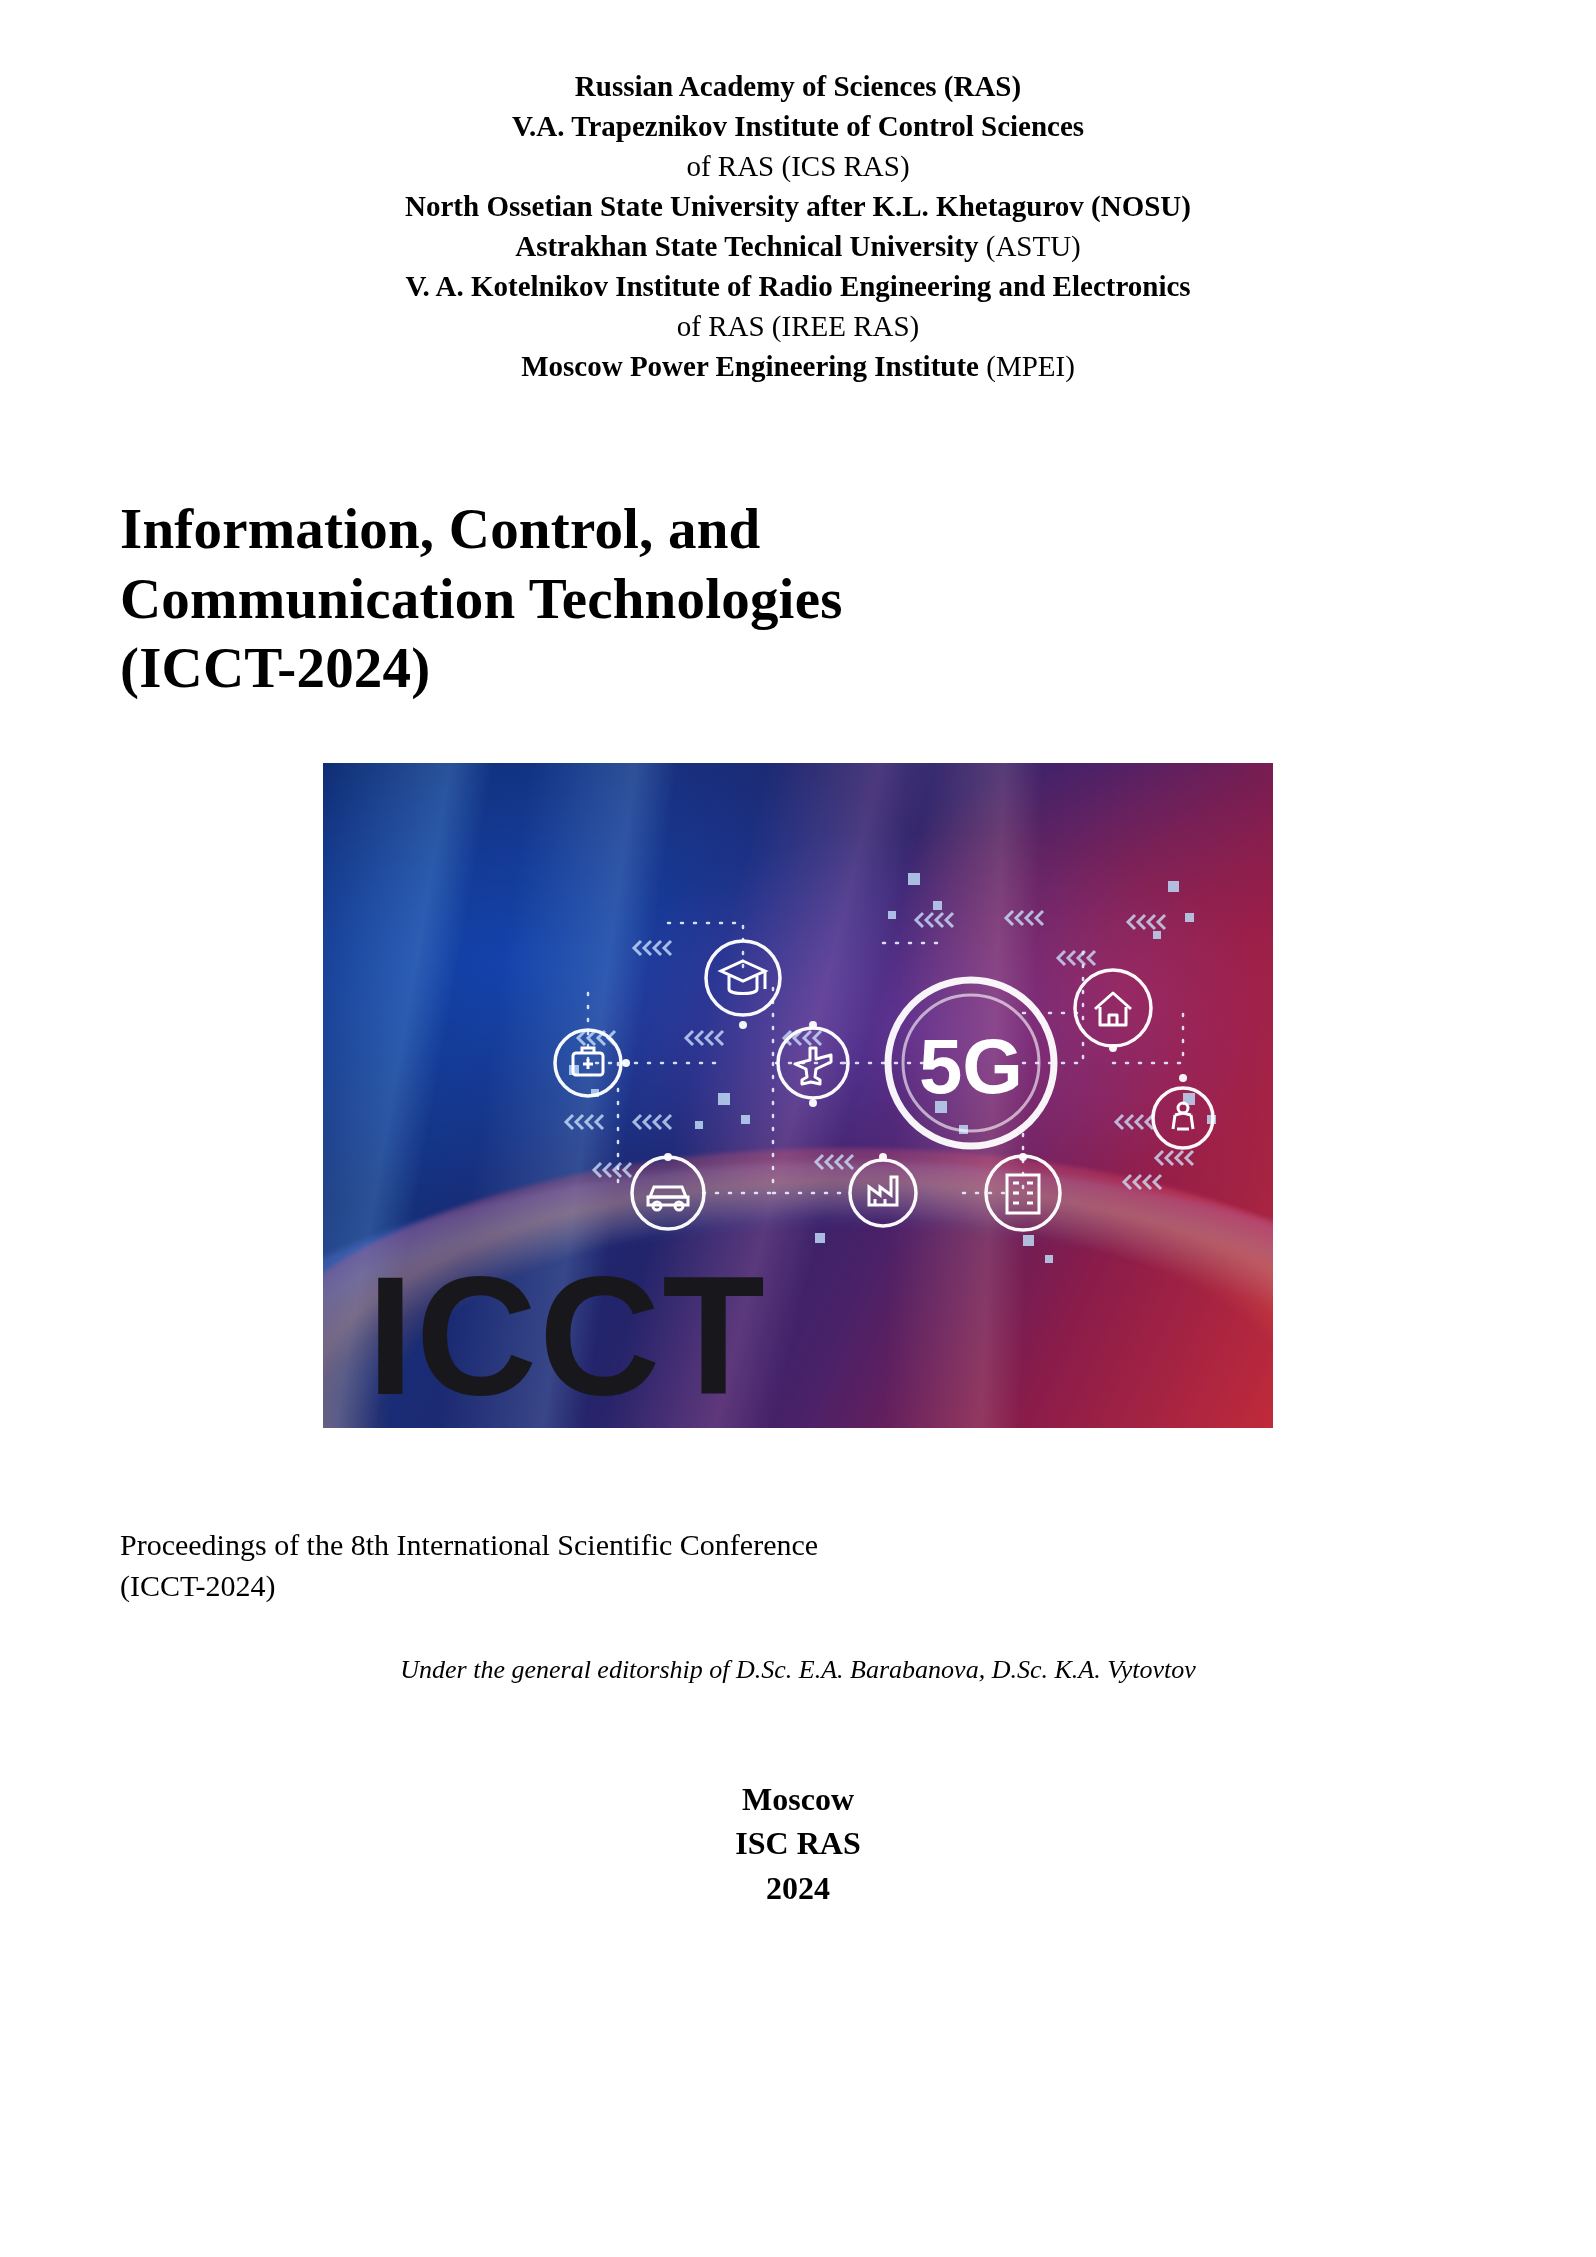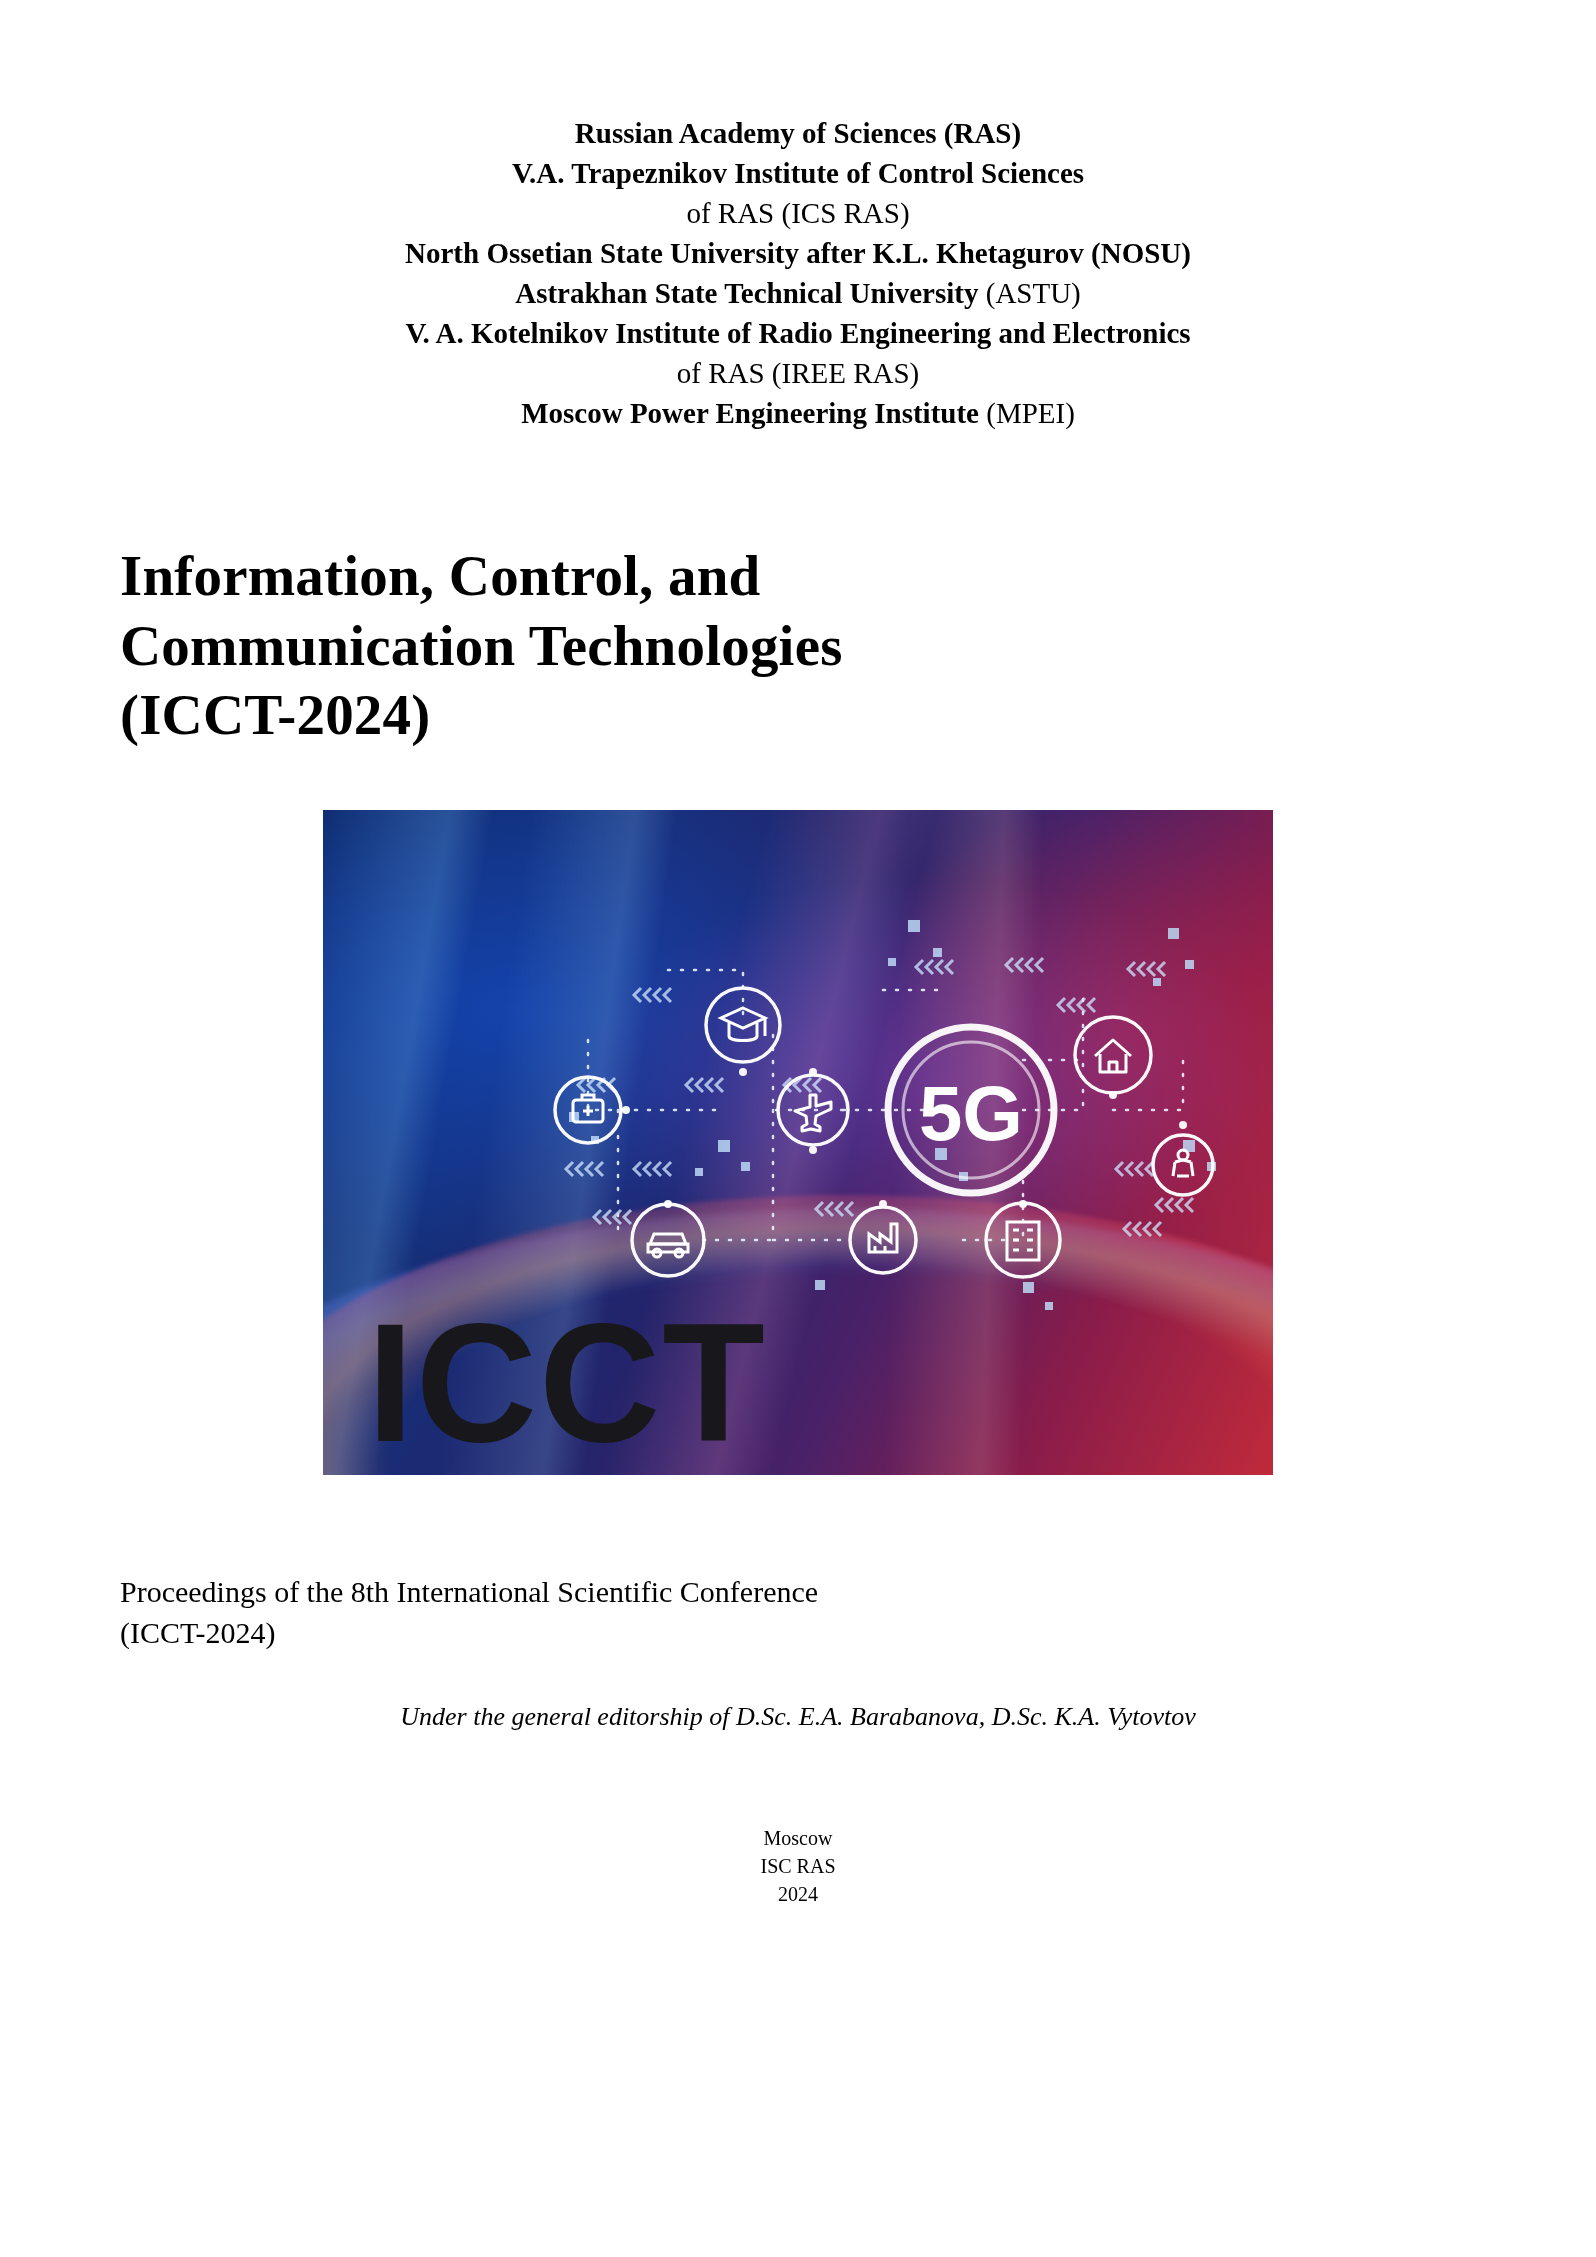--- a/index.html
+++ b/index.html
@@ -12,21 +12,21 @@
     height: 2257px;
     font-family: "Liberation Serif", serif;
     color: #000000;
     overflow: hidden;
   }
   .page {
     width: 1596px;
     height: 2257px;
     position: relative;
     box-sizing: border-box;
-    padding: 113px 120px 60px 120px;
+    padding: 66px 120px 60px 120px;
   }
 
   
   .orgs {
     text-align: center;
     font-size: 29px;
     line-height: 1.38;
     margin: 0 auto;
     width: 1180px;
   }
@@ -130,22 +130,22 @@
     margin-top: 48px;
     text-align: center;
     font-style: italic;
     font-size: 26px;
   }
 
   
   .imprint {
     margin-top: 92px;
     text-align: center;
-    font-weight: normal;
-    font-size: 20px;
+    font-weight: bold;
+    font-size: 32px;
     line-height: 1.40;
   }
 </style>
 </head>
 <body>
 
 <div class="page">
 
   <div class="orgs">
     <div class="line">

